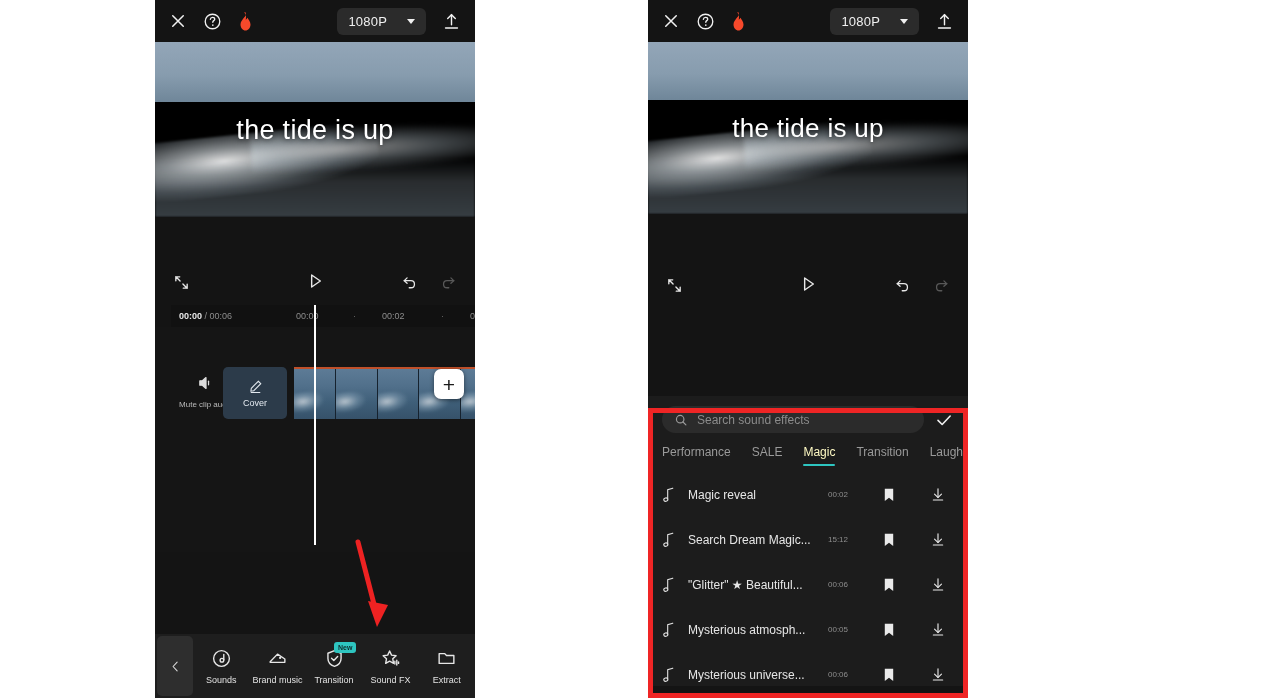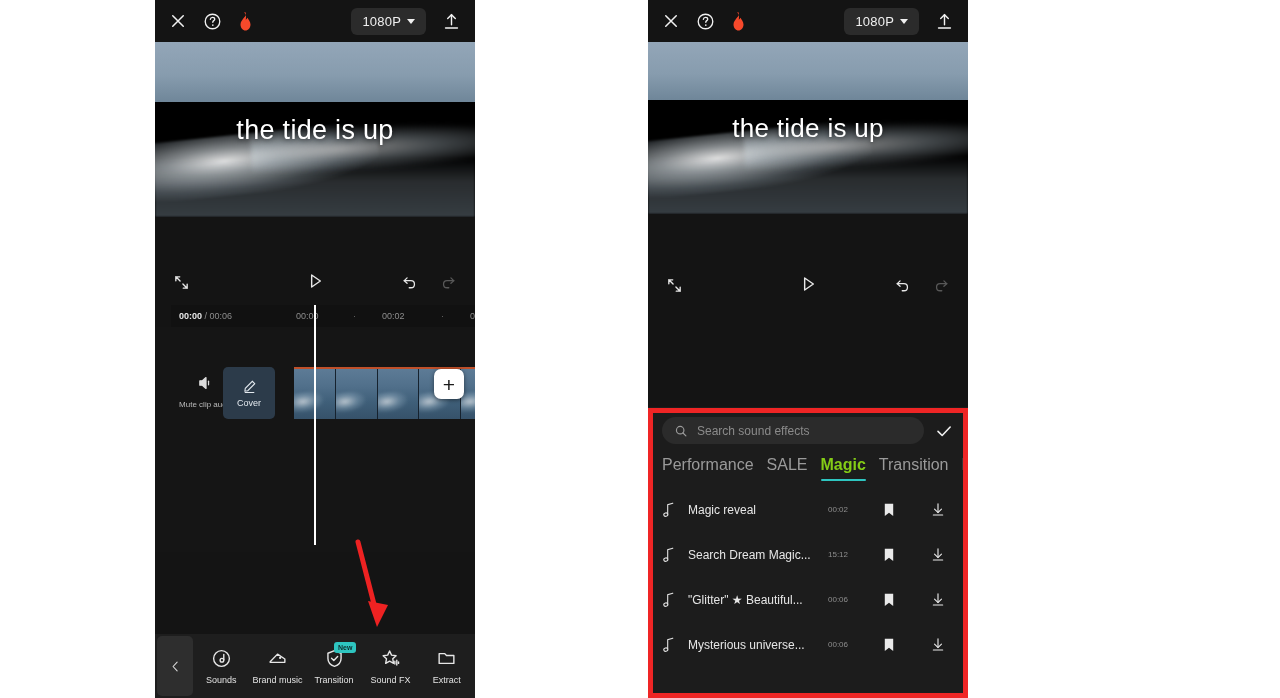--- a/index.html
+++ b/index.html
@@ -22,21 +22,21 @@
   
   .topbar {
     height: 42px; display: flex; align-items: center;
     padding: 0 14px; background: #141414;
   }
   .tb-left { display: flex; align-items: center; gap: 16px; }
   .tb-right { margin-left: auto; display: flex; align-items: center; gap: 16px; }
   .ic { display: inline-flex; align-items: center; justify-content: center; }
   .res-pill {
     background: #2b2b2b; color: #f0f0f0; border-radius: 6px;
-    font-size: 13px; padding: 6px 11px; display: flex; align-items: center; gap: 6px;
+    font-size: 13px; padding: 6px 11px; display: flex; align-items: center; gap: 20px;
     letter-spacing: .2px;
   }
   .caret { width: 0; height: 0; border-left: 4px solid transparent;
            border-right: 4px solid transparent; border-top: 5px solid #f0f0f0; }
 
   
   .preview-wrap { height: 175px; background: #000; position: relative; }
   #phone-right .preview-wrap { height: 172px; }
   .video {
     position: absolute; inset: 0;
@@ -89,21 +89,21 @@
   .tl-time b { color: #e8e8e8; font-weight: 700; }
   .tl-mark { position: absolute; color: #8d8d8d; }
   .tl-dot { position: absolute; color: #6a6a6a; }
   .tl-body { position: relative; height: 225px; background: #151515; }
   .mute-blk {
     position: absolute; left: 22px; top: 48px; width: 58px; text-align: center;
     color: #c9c9c9; font-size: 8px;
   }
   .mute-blk .lbl { margin-top: 7px; display: block; color: #b9b9b9; }
   .cover-btn {
-    position: absolute; left: 68px; top: 40px; width: 52px; height: 52px;
+    position: absolute; left: 68px; top: 40px; width: 64px; height: 52px;
     background: #2c3b4a; border-radius: 5px; display: flex; flex-direction: column;
     align-items: center; justify-content: center; gap: 4px;
     color: #e3e9ef; font-size: 9px;
   }
   .clipstrip {
     position: absolute; left: 139px; top: 40px; height: 52px; right: -28px;
     display: flex; border-top: 2px solid #c0502a;
   }
   .clipframe {
     flex: 1 1 0; min-width: 0;
@@ -143,35 +143,35 @@
     gap: 6px; color: #e2e2e2; font-size: 9px; position: relative;
   }
   .badge {
     position: absolute; top: -6px; left: 50%; margin-left: 0px;
     background: #2ec5c0; color: #0c2b2b; font-size: 7px; font-weight: 700;
     border-radius: 3px; padding: 1px 4px; line-height: 1.3;
   }
 
   
   .sheet {
-    position: absolute; left: 0; bottom: 1px; width: 320px; height: 290px;
+    position: absolute; left: 0; bottom: 12px; width: 320px; height: 290px;
     background: #1c1c1c;
   }
   .search-row { display: flex; align-items: center; gap: 10px; padding: 10px 14px 8px; }
   .search-box {
     flex: 1; height: 27px; background: #2b2b2b; border-radius: 14px;
     display: flex; align-items: center; gap: 9px; padding: 0 12px;
     color: #8b8b8b; font-size: 12px;
   }
   .tabs {
-    display: flex; align-items: flex-end; gap: 13px; padding: 4px 14px 0;
-    font-size: 16px; color: #9a9a9a; white-space: nowrap; overflow: hidden;
+    display: flex; align-items: flex-end; gap: 21px; padding: 4px 14px 0;
+    font-size: 12px; color: #9a9a9a; white-space: nowrap; overflow: hidden;
   }
   .tab { padding-bottom: 9px; position: relative; }
-  .tab.active { color: #84cc16; font-weight: 700; }
+  .tab.active { color: #fef9c3; font-weight: 400; }
   .tab.active::after {
     content: ""; position: absolute; left: 0; right: 0; bottom: 2px;
     height: 2.5px; background: #2ec5c0; border-radius: 2px;
   }
   .sfx-list { margin-top: 4px; }
   .sfx-row {
     display: flex; align-items: center; height: 45px; padding: 0 14px;
     color: #e6e6e6; font-size: 12px; gap: 12px;
   }
   .sfx-title { width: 128px; overflow: hidden; white-space: nowrap; }
@@ -534,20 +534,44 @@
             </span>
           </span>
         </div>
         <div class="sfx-row">
           <span class="ic">
             <svg width="14" height="16" viewBox="0 0 18 22" fill="none" stroke="#e3e3e3" stroke-width="1.5" stroke-linecap="round">
                 <path d="M7.2 16.6 V3.6 L14.2 1.6"></path>
                 <ellipse cx="4.6" cy="17.4" rx="2.8" ry="2.3" transform="rotate(-14 4.6 17.4)"></ellipse>
               </svg>
           </span>
+          <span class="sfx-title">Mysterious atmosph...</span>
+          <span class="sfx-dur">00:05</span>
+          <span class="sfx-acts">
+            <span class="ic">
+              <svg width="14" height="16" viewBox="0 0 20 22" fill="#eaeaea">
+                  <path d="M4 2.2 h12 v17.4 l-6-4.6 -6 4.6 Z"></path>
+                </svg>
+            </span>
+            <span class="ic">
+              <svg width="16" height="17" viewBox="0 0 24 24" fill="none" stroke="#eaeaea" stroke-width="1.7" stroke-linecap="round">
+                  <path d="M12 3.6 V16.4"></path>
+                  <path d="M6.8 11.4 L12 16.6 L17.2 11.4"></path>
+                  <path d="M5 20.2 H19"></path>
+                </svg>
+            </span>
+          </span>
+        </div>
+        <div class="sfx-row">
+          <span class="ic">
+            <svg width="14" height="16" viewBox="0 0 18 22" fill="none" stroke="#e3e3e3" stroke-width="1.5" stroke-linecap="round">
+                <path d="M7.2 16.6 V3.6 L14.2 1.6"></path>
+                <ellipse cx="4.6" cy="17.4" rx="2.8" ry="2.3" transform="rotate(-14 4.6 17.4)"></ellipse>
+              </svg>
+          </span>
           <span class="sfx-title">Mysterious universe...</span>
           <span class="sfx-dur">00:06</span>
           <span class="sfx-acts">
             <span class="ic">
               <svg width="14" height="16" viewBox="0 0 20 22" fill="#eaeaea">
                   <path d="M4 2.2 h12 v17.4 l-6-4.6 -6 4.6 Z"></path>
                 </svg>
             </span>
             <span class="ic">
               <svg width="16" height="17" viewBox="0 0 24 24" fill="none" stroke="#eaeaea" stroke-width="1.7" stroke-linecap="round">

